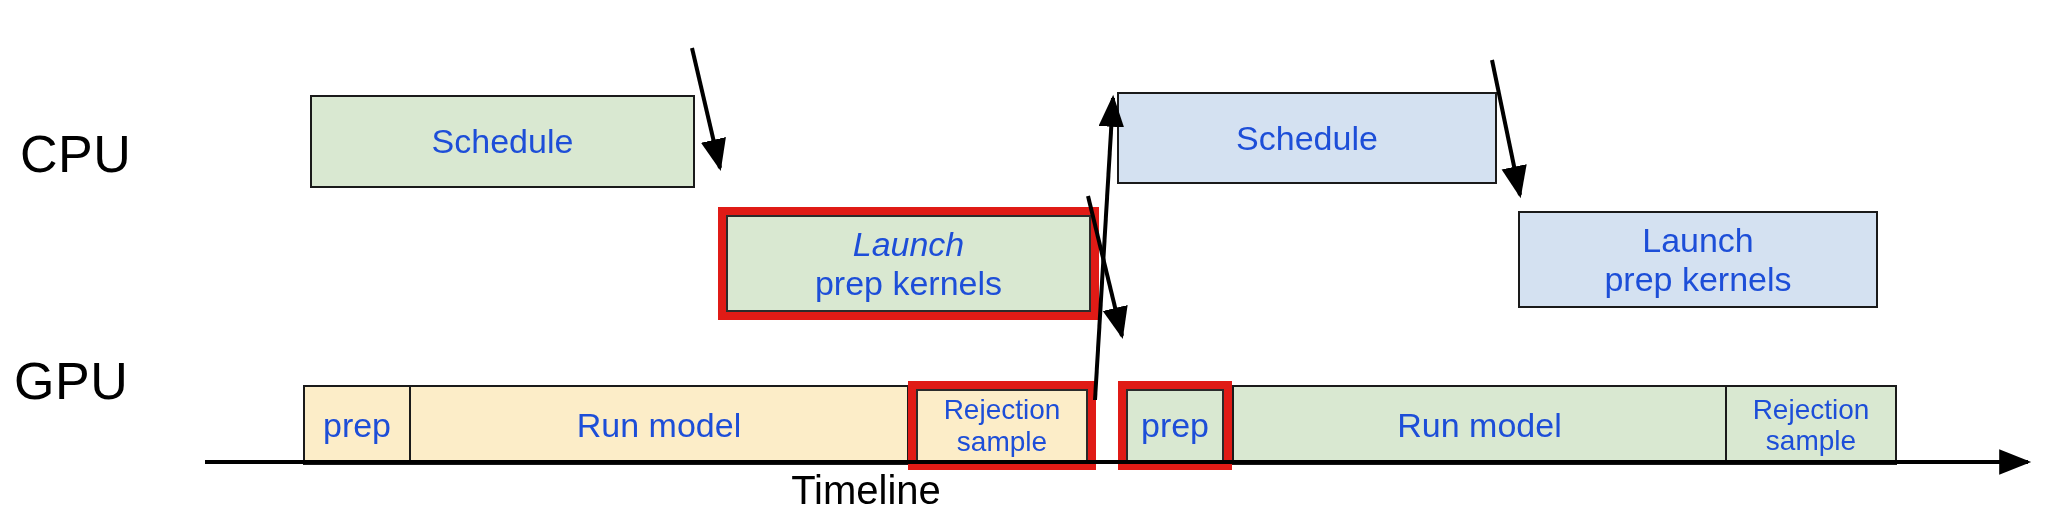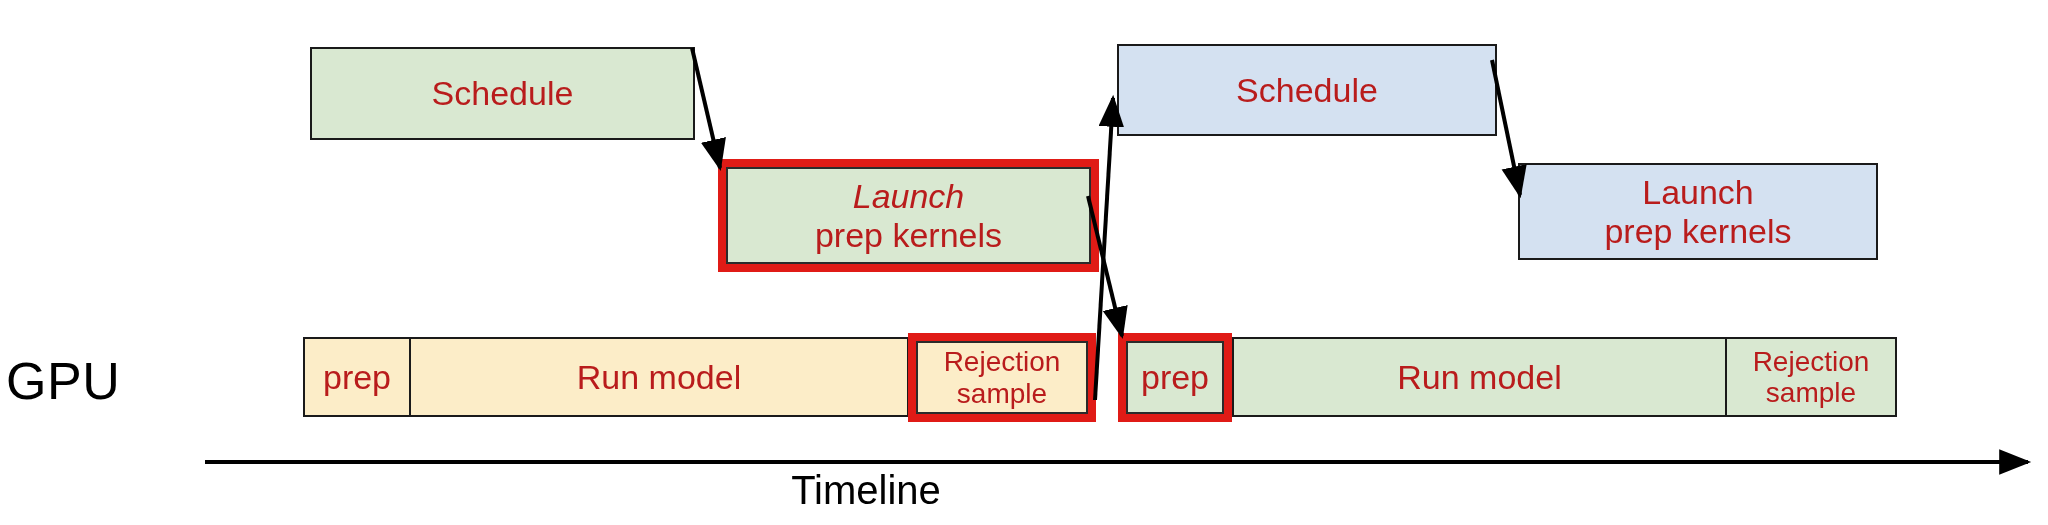--- a/index.html
+++ b/index.html
@@ -22,35 +22,36 @@
   
   .row-label {
     position: absolute;
     font-size: 52px;
     line-height: 1;
     color: #000;
     letter-spacing: 0.5px;
     white-space: nowrap;
   }
   #label-cpu { left: 20px; top: 128px; }
-  #label-gpu { left: 6px; top: 355px; }
+  #label-gpu { left: 14px; top: 355px; }
 
   
   .blk {
     position: absolute;
     box-sizing: border-box;
     display: flex;
     align-items: center;
     justify-content: center;
     text-align: center;
     font-size: 34px;
     line-height: 1.12;
-    color: #b91c1c;
+    color: #1d4ed8;
     border: 2px solid #1a1a1a;
     background: #ffffff;
+    margin-top: 48px;
   }
   .blk .inner { width: 100%; padding: 0 4px; }
   .blk.green  { background: #d9e8d1; }
   .blk.blue   { background: #d4e1f1; }
   .blk.cream  { background: #fcedc8; }
 
   
   .blk.redring {
     border: 2px solid #2b2b2b;
     box-shadow: 0 0 0 8px #e01b16;
@@ -78,20 +79,21 @@
     text-align: center;
     font-size: 40px;
     color: #000;
   }
 </style>
 </head>
 <body>
 
 <div id="stage">
 
+  <div class="row-label" id="label-cpu">CPU</div>
 
   <div class="row-label" id="label-gpu">GPU</div>
 
   <div class="blk green" style="left:310px; top:47px; width:385px; height:93px;">
     <div class="inner">Schedule</div>
   </div>
 
   <div class="blk green redring" style="left:726px; top:167px; width:365px; height:97px;">
     <div class="inner">
       <div class="ital">Launch</div>

